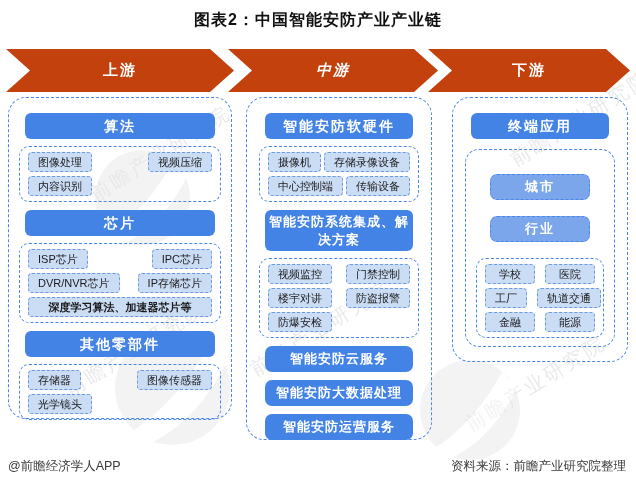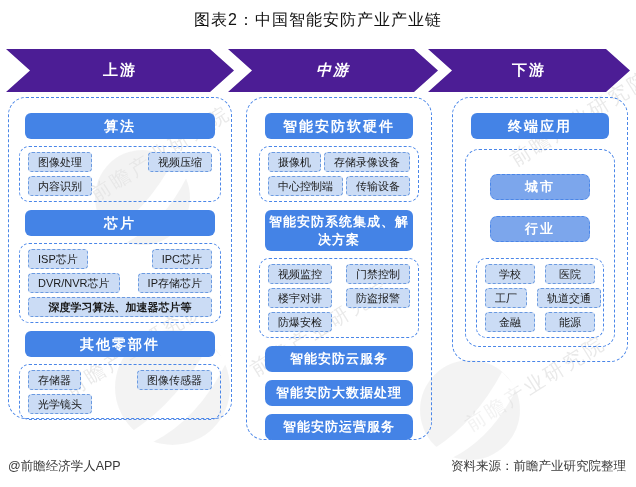--- a/index.html
+++ b/index.html
@@ -6,27 +6,27 @@
   html,body { width: 636px; height: 487px; }
   body {
     position: relative;
     font-family: "Liberation Sans", "DejaVu Sans", sans-serif;
     background: #ffffff;
     overflow: hidden;
     color: #1a1a1a;
   }
   .title {
     position: absolute; top: 10px; left: 0; width: 100%;
-    text-align: center; font-size: 16px; font-weight: normal; color: #111;
+    text-align: center; font-size: 16px; font-weight: bold; color: #111;
     letter-spacing: 1px;
   }
   
   .arrow {
     position: absolute; top: 49px; height: 43px;
-    background: #4c1d95; color: #fff;
+    background: #c2410c; color: #fff;
     display: flex; align-items: center; justify-content: center;
     font-size: 15px; font-weight: bold; letter-spacing: 2px;
     clip-path: polygon(0 0, calc(100% - 24px) 0, 100% 50%, calc(100% - 24px) 100%, 0 100%, 24px 50%);
   }
   .arrow1 { left: 6px;  width: 228px; }
   .arrow2 { left: 228px; width: 210px; font-style: italic; }
   .arrow3 { left: 428px; width: 202px; }
   
   .col {
     position: absolute; top: 97px;

